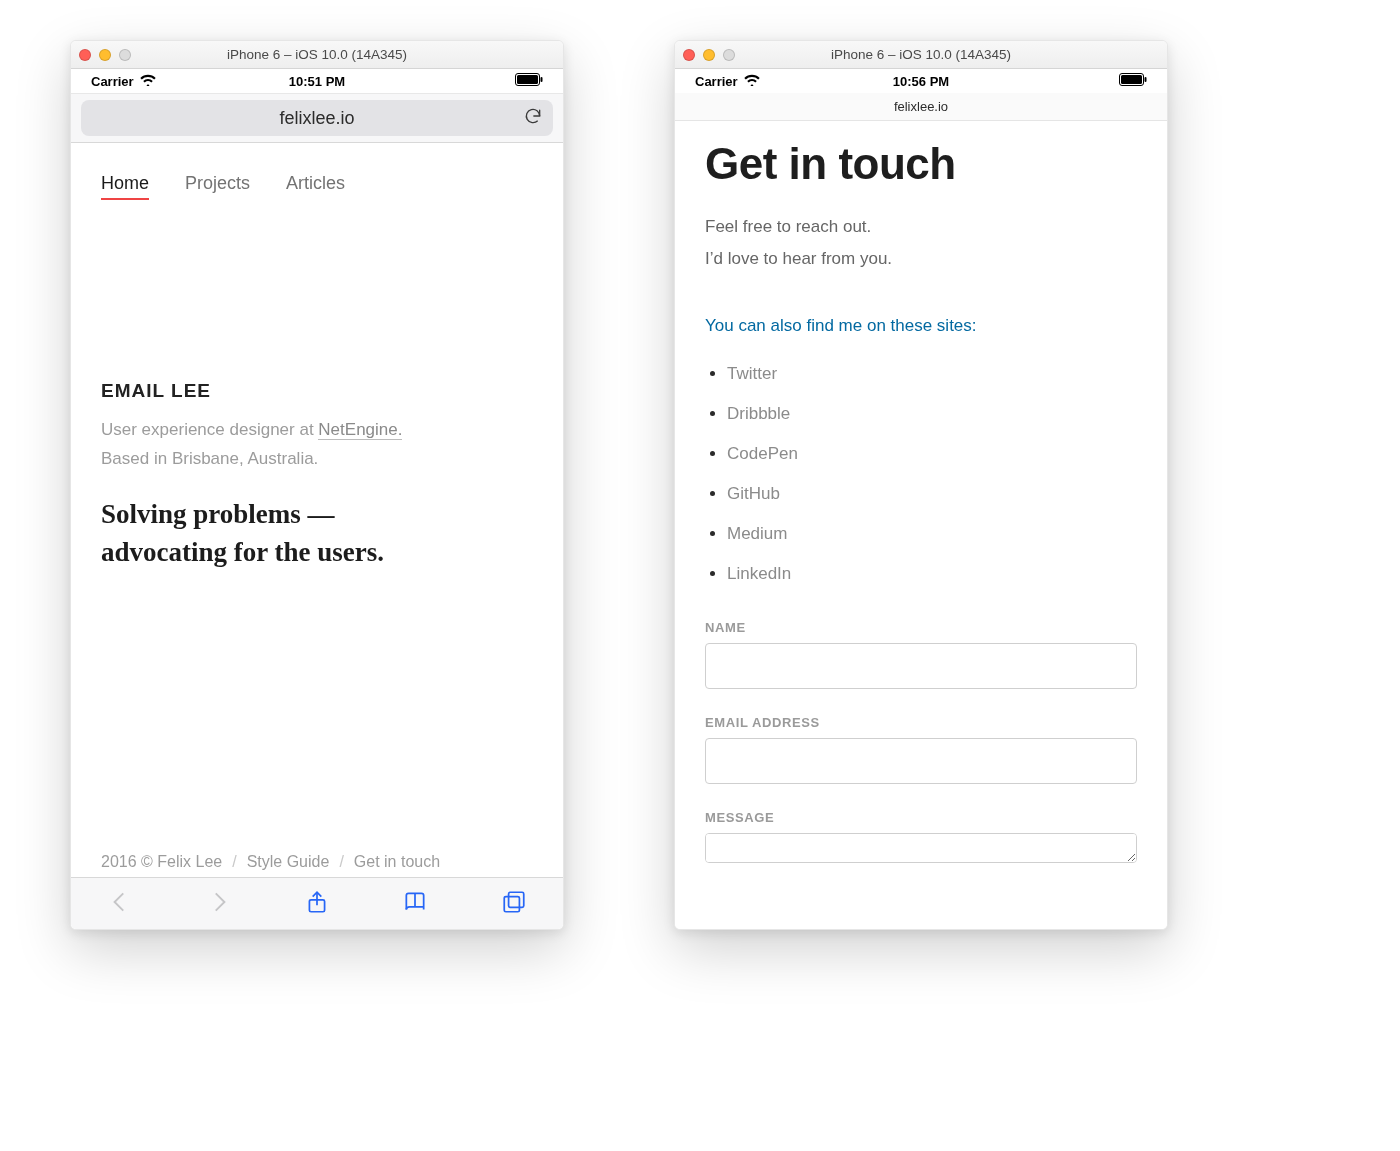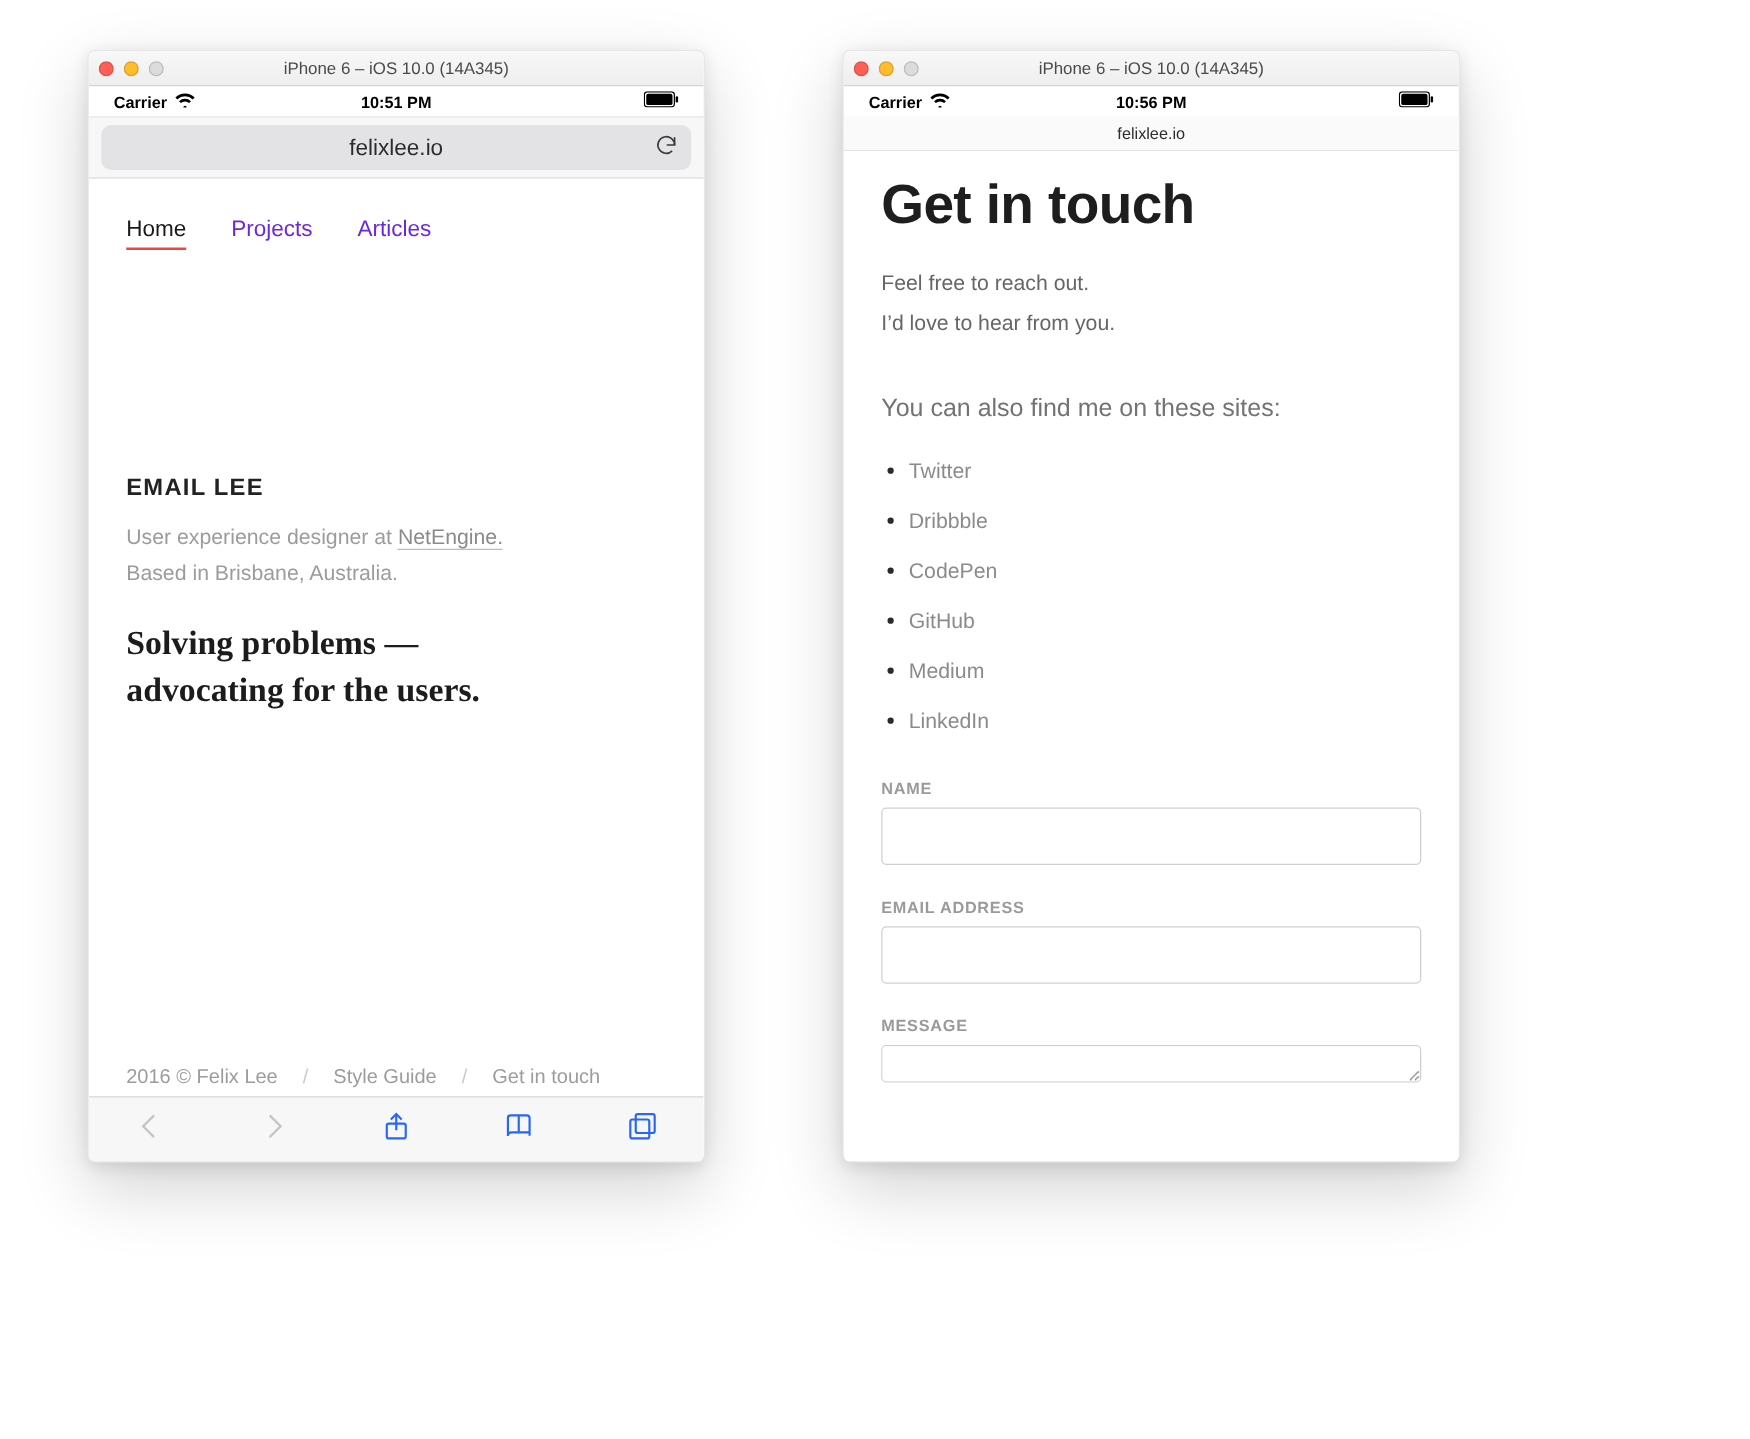--- a/index.html
+++ b/index.html
@@ -115,21 +115,21 @@
     flex-direction: column;
     position: relative;
   }
   
   .nav-tabs {
     display: flex;
     gap: 36px;
     padding: 30px 30px 0 30px;
     font-size: 18px;
   }
-  .nav-tabs .tab { color:#6d28d9; }
+  .nav-tabs .tab { color:#737373; }
   .nav-tabs .tab.active {
     color:#1a1a1a;
     border-bottom: 2px solid #ef4444;
     padding-bottom: 4px;
   }
   .hero {
     padding: 0 30px;
     margin-top: 180px;
   }
   .hero .brand {
@@ -158,21 +158,21 @@
   }
   .footer-links {
     position: absolute;
     bottom: 58px;
     left: 30px;
     right: 30px;
     font-size: 16px;
     color:#9c9c9c;
     display: flex;
     flex-wrap: wrap;
-    gap: 20px;
+    gap: 10px;
     align-items: center;
   }
   .footer-links .sep { color:#c9c9c9;}
   
   .ios-toolbar {
     height: 52px;
     border-top: 1px solid #d8d8d8;
     background: #f7f7f8;
     display: flex;
     align-items: center;
@@ -194,22 +194,22 @@
     margin-top: 18px;
   }
   .contact .lead {
     margin-top: 22px;
     color:#666;
     font-size: 17px;
     line-height: 1.9;
   }
   .contact .also {
     margin-top: 40px;
-    font-size: 20px;
-    color:#737373;
+    font-size: 17px;
+    color:#0369a1;
   }
   .contact ul {
     margin-top: 18px;
     padding-left: 22px;
     list-style: disc;
   }
   .contact ul li {
     color:#8b8b8b;
     font-size: 17px;
     padding: 10px 0;

